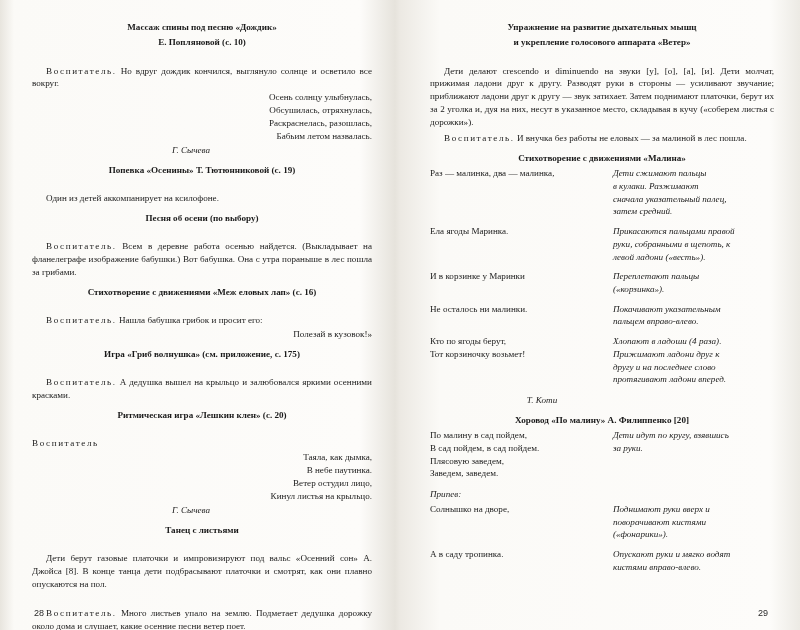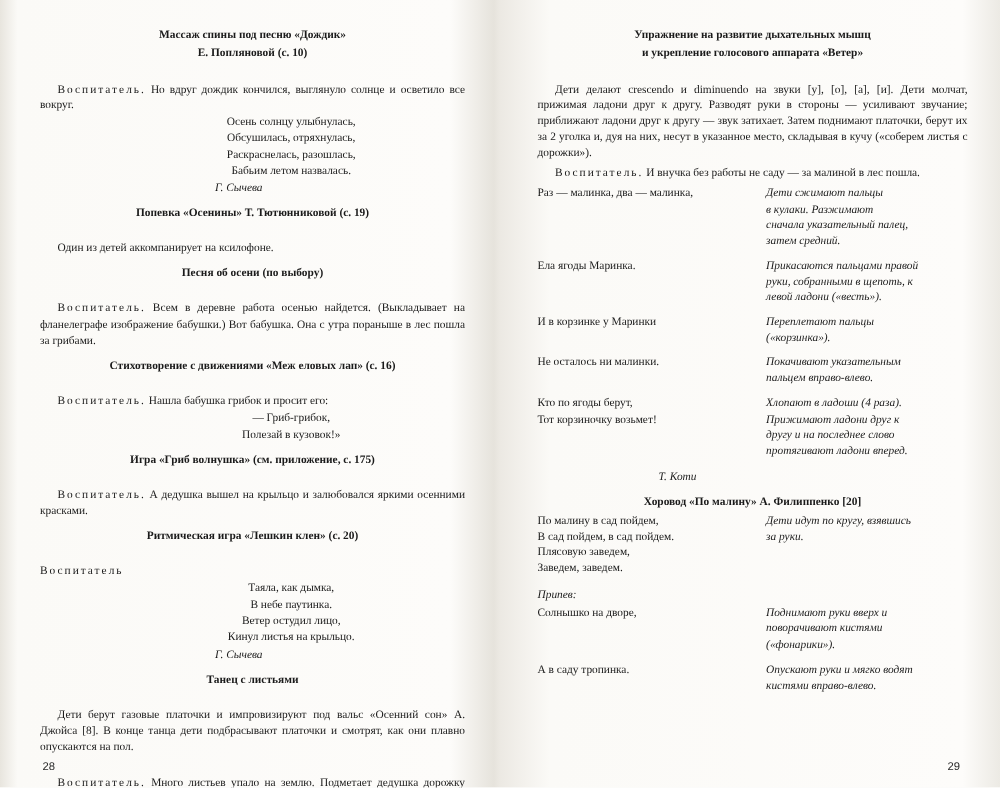--- a/index.html
+++ b/index.html
@@ -58,21 +58,21 @@
   .h-center.tight { margin-top: 5px; }
   .para {
     margin: 16px 0 1px 0;
     text-indent: 14px;
   }
   .para.noind { text-indent: 0; }
   .verse {
     margin: 0 0 0 0;
     text-indent: 0;
     padding-left: 62px;
-    text-align: center;
+    text-align: right;
   }
   .verse-line { display: block; }
   .attrib {
     text-align: center;
     font-style: italic;
     margin: 1px 0 2px 0;
     padding-right: 22px;
   }
   .spaced {
     letter-spacing: 1.6px;
@@ -141,21 +141,20 @@
 
       <div class="h-center">Песня об осени (по выбору)</div>
 
       <p class="para"><span class="spaced">Воспитатель.</span> <span>Всем в деревне работа осенью найдется. (Выкладывает на фланелеграфе изображение бабушки.) Вот бабушка. Она с утра пораныше в лес пошла за грибами.</span></p>
 
       <div class="h-center">Стихотворение с движениями «Меж еловых лап» (с. 16)</div>
 
       <p class="para"><span class="spaced">Воспитатель.</span> <span>Нашла бабушка грибок и просит его:</span></p>
 
       <div class="verse">
-        <span class="verse-line">— Гриб-грибок,</span>
         <span class="verse-line">Полезай в кузовок!»</span>
       </div>
 
       <div class="h-center">Игра «Гриб волнушка» (см. приложение, с. 175)</div>
 
       <p class="para"><span class="spaced">Воспитатель.</span> <span>А дедушка вышел на крыльцо и залюбовался яркими осенними красками.</span></p>
 
       <div class="h-center">Ритмическая игра «Лешкин клен» (с. 20)</div>
 
       <p class="para noind"><span class="spaced">Воспитатель</span></p>
@@ -180,22 +179,23 @@
   </div>
 
   <div class="page page-right">
     <div class="col">
 
       <div class="h-center">Упражнение на развитие дыхательных мышц</div>
       <div class="h-center tight" style="margin-top:0">и укрепление голосового аппарата «Ветер»</div>
 
       <p class="para">Дети делают crescendo и diminuendo на звуки [у], [о], [а], [и]. Дети молчат, прижимая ладони друг к другу. Разводят руки в стороны — усиливают звучание; приближают ладони друг к другу — звук затихает. Затем поднимают платочки, берут их за 2 уголка и, дуя на них, несут в указанное место, складывая в кучу («соберем листья с дорожки»).</p>
 
-      <p class="para small-gap"><span class="spaced">Воспитатель.</span> <span>И внучка без работы не саду — за малиной в лес пошла.</span></p>
-
+      <p class="para small-gap"><span class="spaced">Воспитатель.</span> <span>И внучка без работы не еловых — за малиной в лес пошла.</span></p>
+
+      <div class="h-center">Стихотворение с движениями «Малина»</div>
 
       <table class="two-col-table">
         <tbody>
             <tr>
           <td class="left-cell">
             <span class="cell-line">Раз — малинка, два — малинка,</span>
           </td>
           <td class="right-cell">
             <span class="cell-line">Дети сжимают пальцы</span>
             <span class="cell-line">в кулаки. Разжимают</span>

